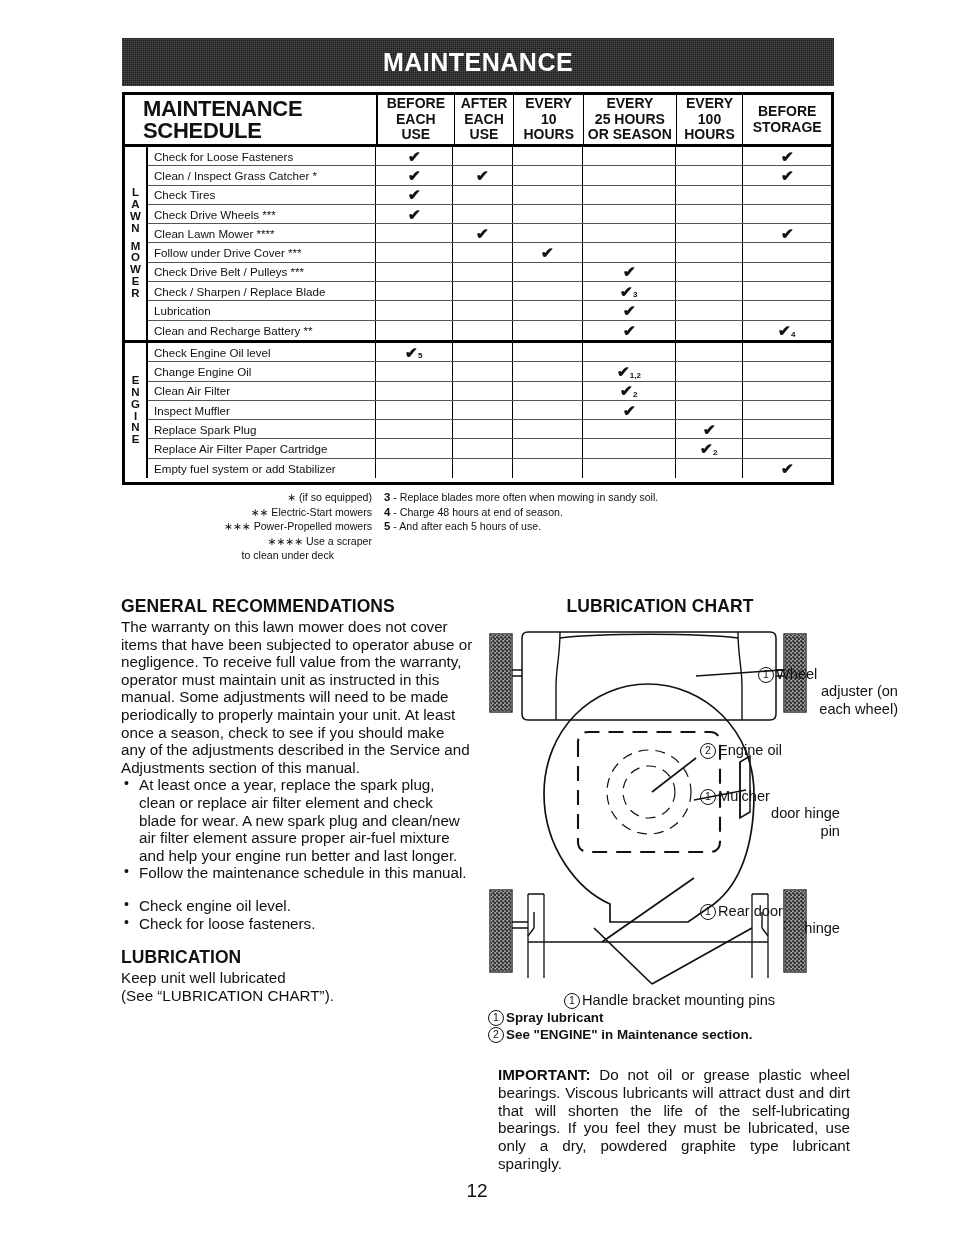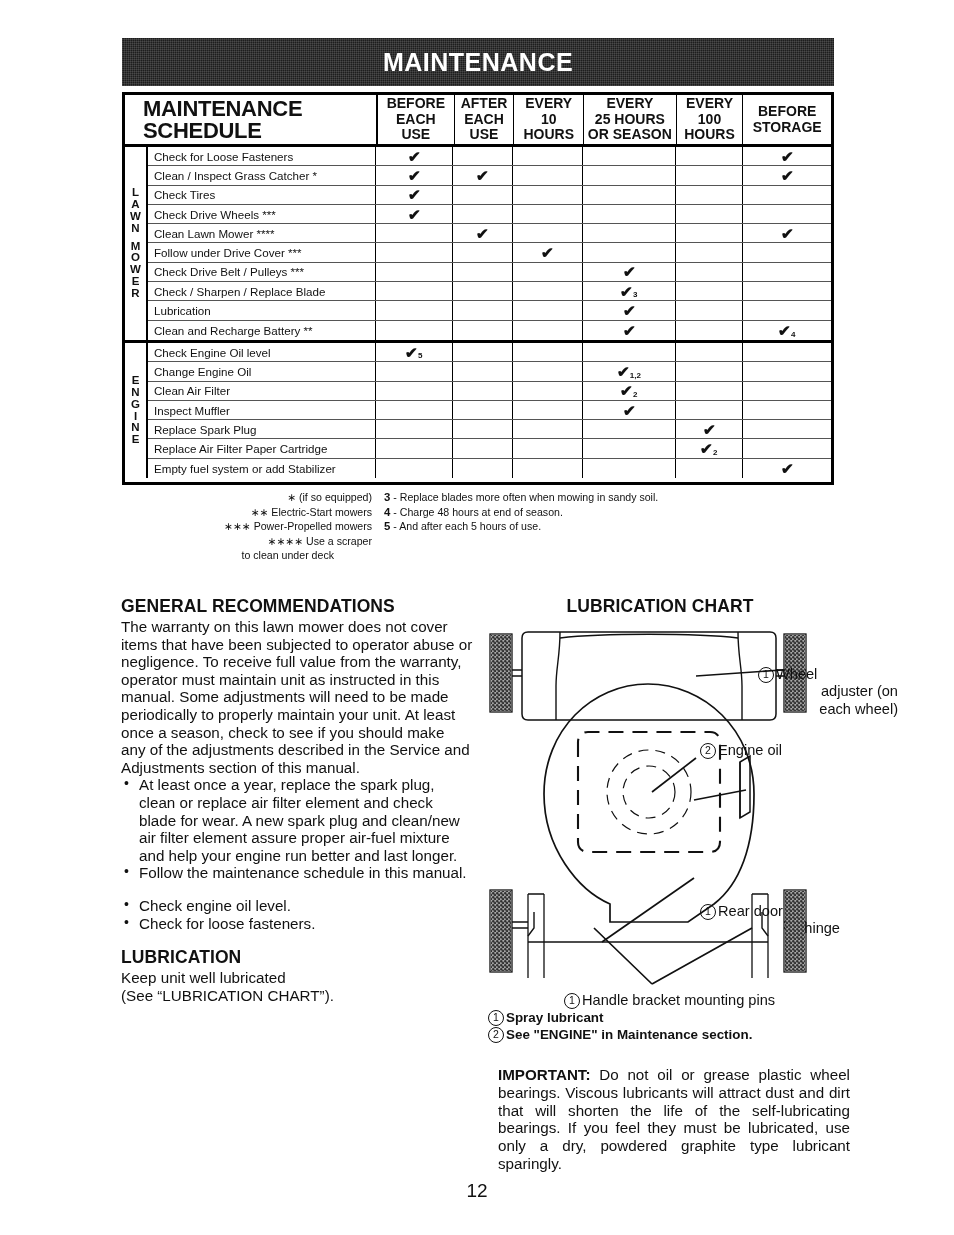--- a/index.html
+++ b/index.html
@@ -516,20 +516,25 @@
       <div class="lblbox lbl1">
         <div><span class="circnum">1</span><span>Wheel</span></div>
         <div class="ra">adjuster (on</div>
         <div class="ra">each wheel)</div>
       </div>
 
       <div class="lblbox lbl2">
         <div><span class="circnum">2</span><span>Engine oil</span></div>
       </div>
 
+      <div class="lblbox lbl3">
+        <div><span class="circnum">1</span><span>Mulcher</span></div>
+        <div class="ra">door hinge</div>
+        <div class="ra">pin</div>
+      </div>
 
       <div class="lblbox lbl4">
         <div><span class="circnum">1</span><span>Rear door</span></div>
         <div class="ra">hinge</div>
       </div>
 
       <div class="lblbox lbl5">
         <div><span class="circnum">1</span><span>Handle bracket mounting pins</span></div>
       </div>
     </div>

